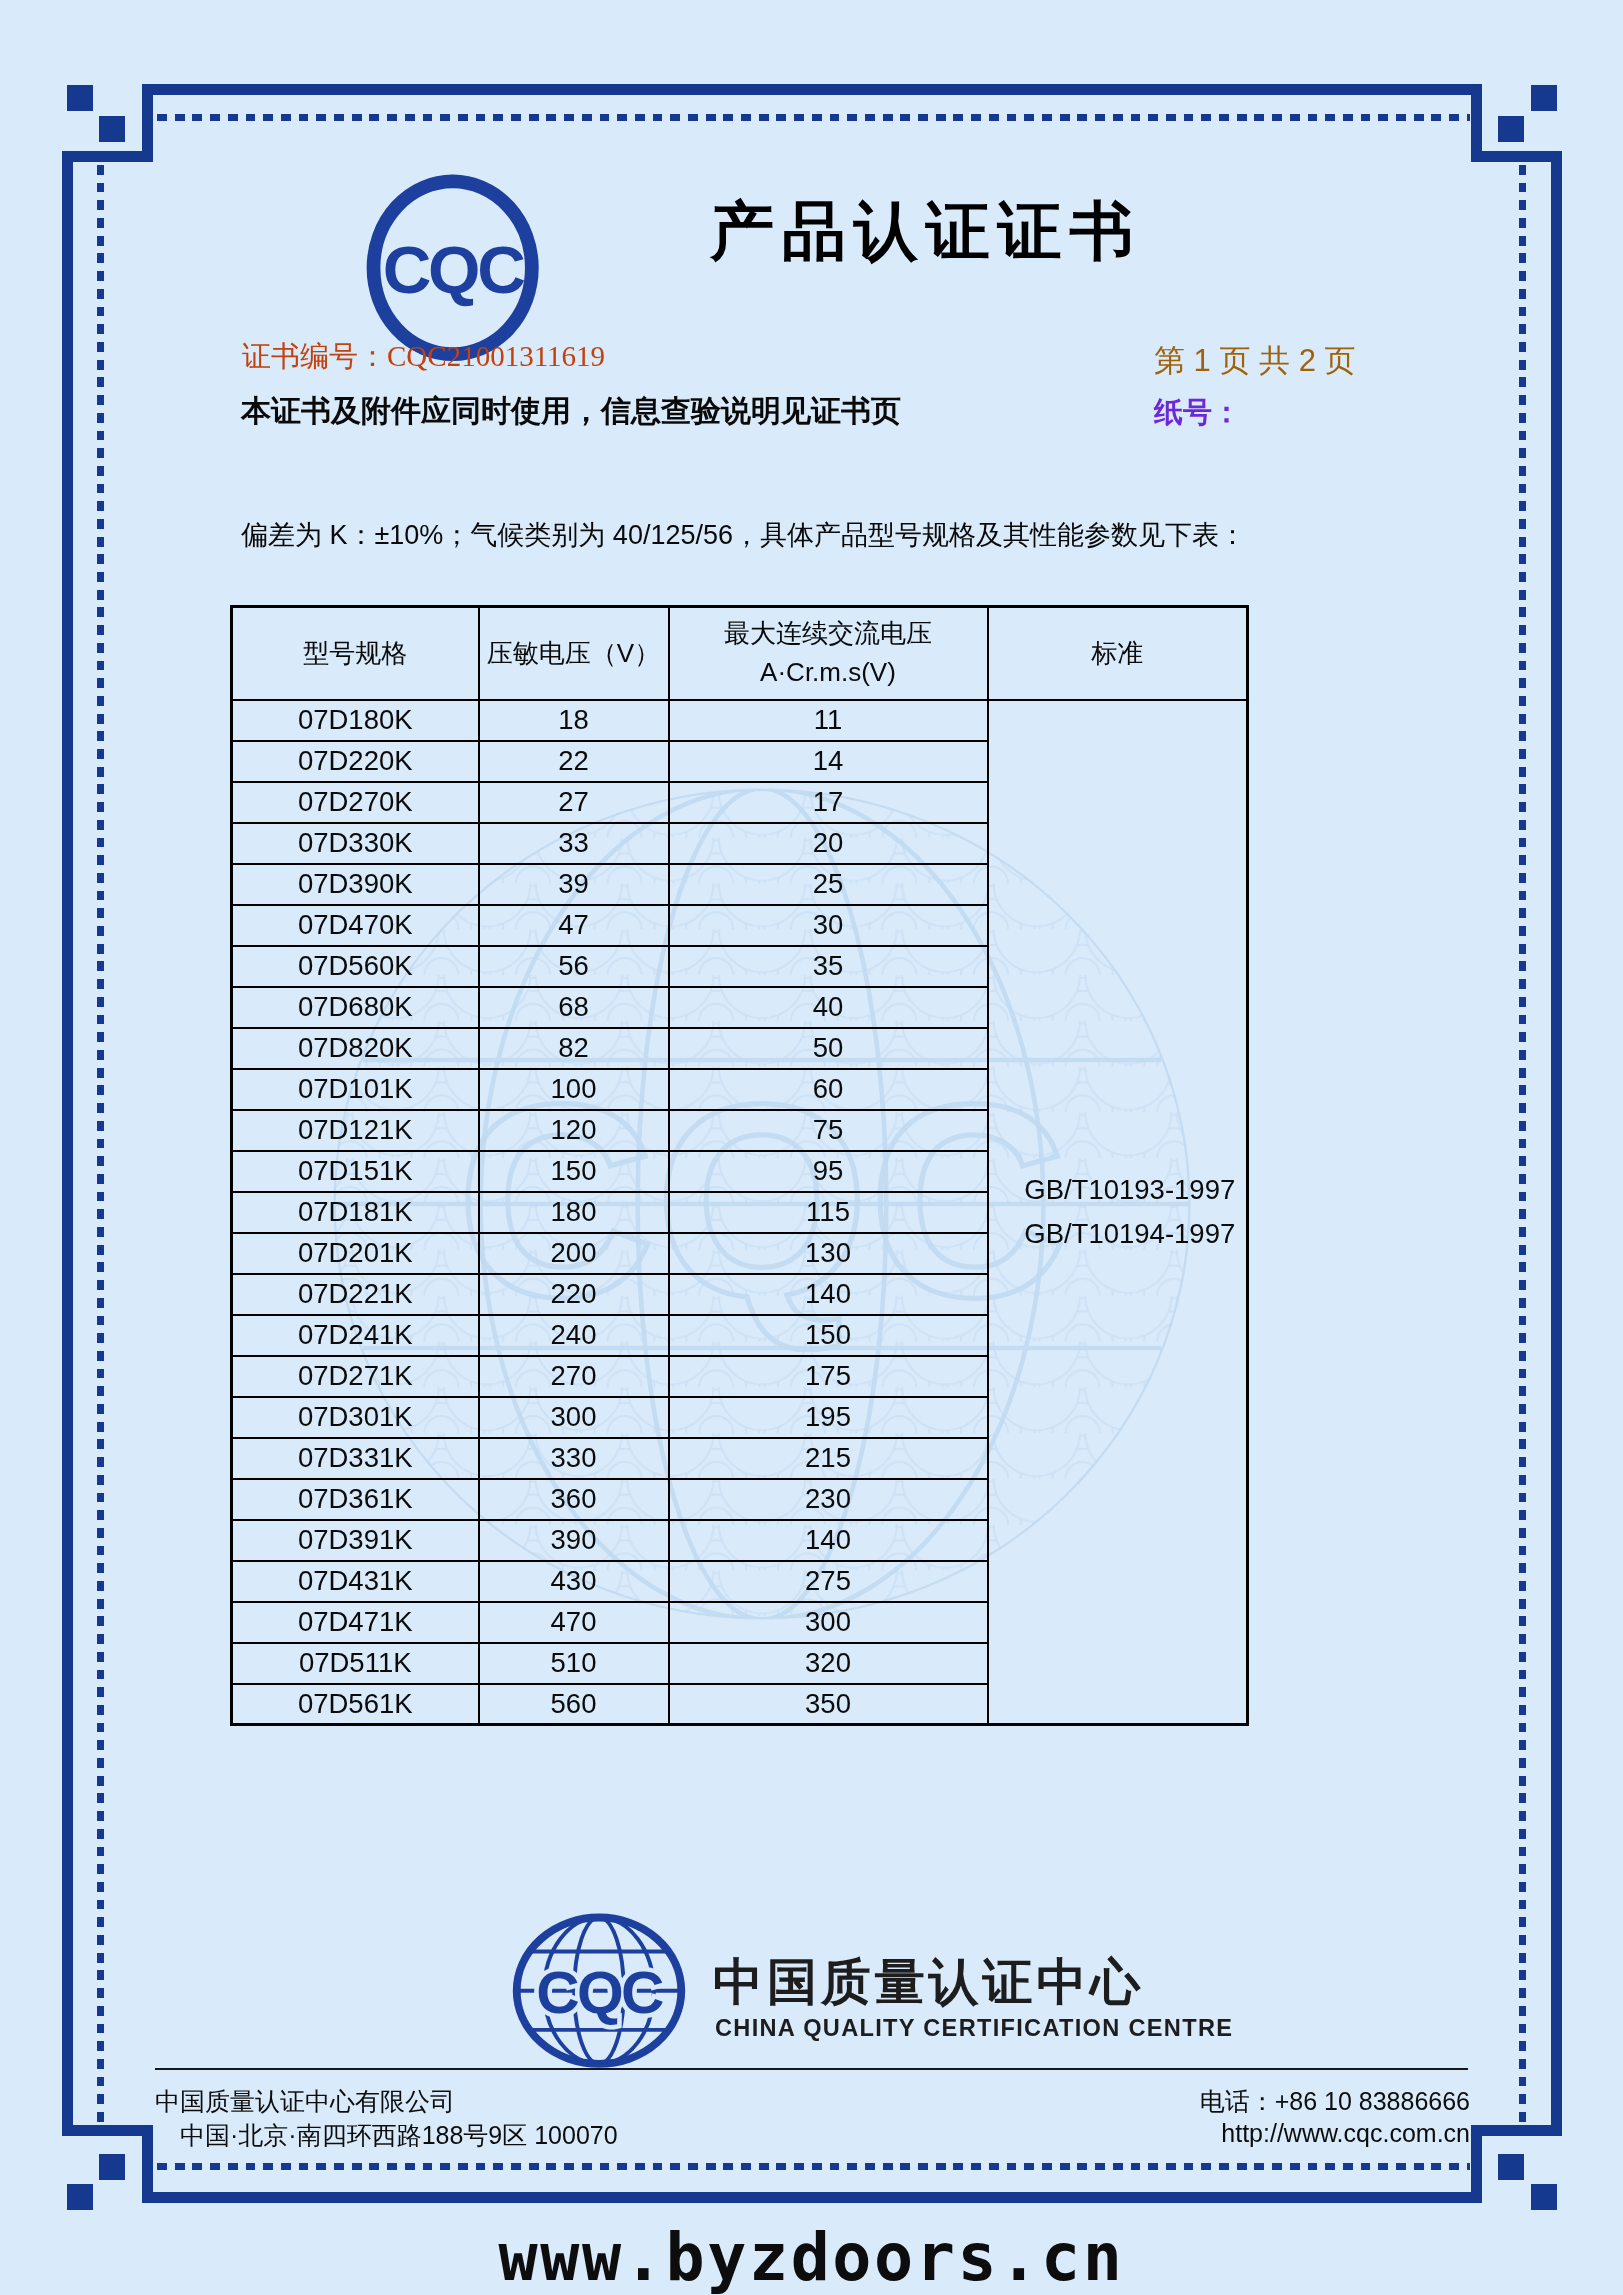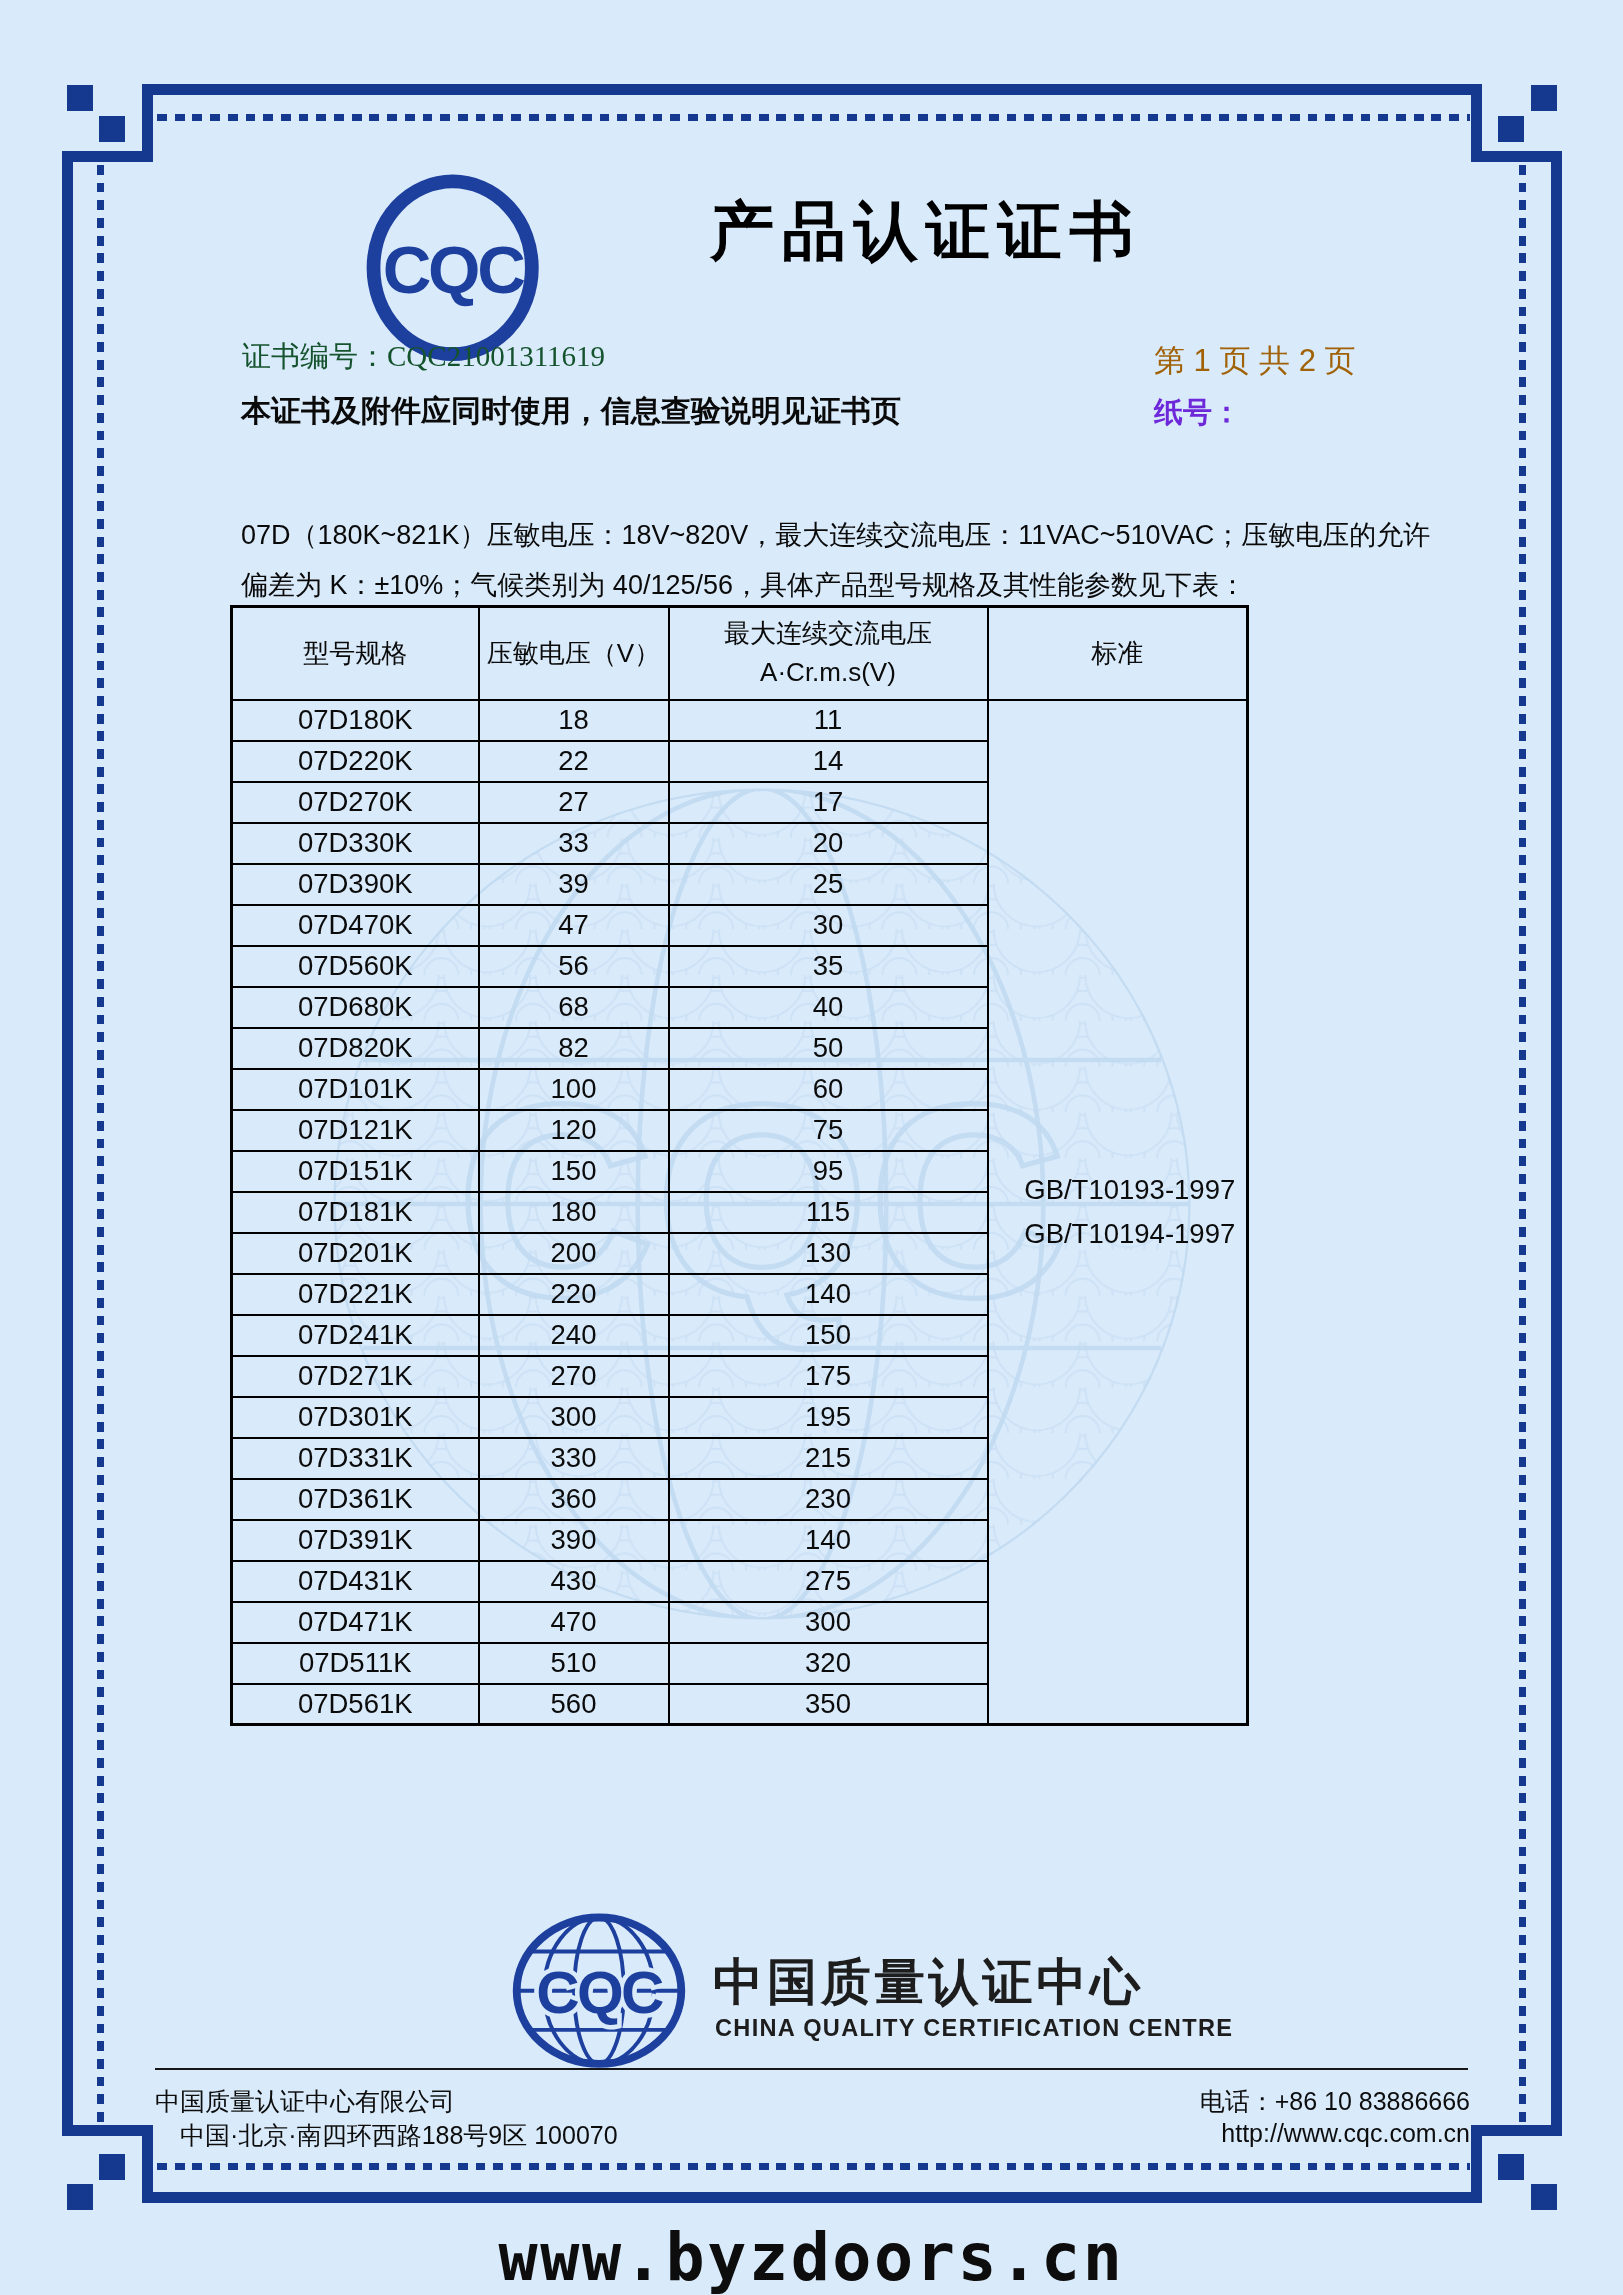--- a/index.html
+++ b/index.html
@@ -25,21 +25,21 @@
   .dash-h{position:absolute;height:7.2px;background:repeating-linear-gradient(90deg,var(--blue) 0 9.8px,transparent 9.8px 17.7px);}
   .dash-v{position:absolute;width:7.2px;background:repeating-linear-gradient(180deg,var(--blue) 0 9.8px,transparent 9.8px 17.7px);}
   
   .title{
     position:absolute;left:710px;top:188px;
     font-size:64px;font-weight:900;letter-spacing:7.9px;color:#000;
     font-family:"Liberation Sans",sans-serif;white-space:nowrap;
   }
   .cert-line{
     position:absolute;left:242px;top:337px;
-    font-family:"Liberation Serif",serif;font-size:29px;white-space:nowrap;color:#14532d;
+    font-family:"Liberation Serif",serif;font-size:29px;white-space:nowrap;color:#c2410c;
   }
   .page-info{
     position:absolute;left:1154px;top:340px;
     font-family:Liberation Sans, sans-serif;font-size:31px;white-space:nowrap;color:#a16207;
   }
   .usage{
     position:absolute;left:241px;top:391px;
     font-size:30px;font-weight:600;white-space:nowrap;color:#0a0a0a;
   }
   .paper-no{
@@ -136,21 +136,20 @@
 
 <div class="cert-line">
   <span>证书编号：</span><span>CQC21001311619</span>
 </div>
 <div class="page-info">第 1 页  共 2 页</div>
 
 <div class="usage">本证书及附件应同时使用，信息查验说明见证书页</div>
 <div class="paper-no">纸号：</div>
 
 <div class="desc">
-  <div>07D（180K~821K）压敏电压：18V~820V，最大连续交流电压：11VAC~510VAC；压敏电压的允许</div>
   <div>偏差为 K：±10%；气候类别为 40/125/56，具体产品型号规格及其性能参数见下表：</div>
 </div>
 
 <div class="wm-globe">
   <svg width="916" height="916" viewBox="0 0 1400 1400">
     <defs>
       <pattern id="scallop" width="140" height="70" patternUnits="userSpaceOnUse">
         <g fill="#d9eafa" stroke="#bdd7ef" stroke-width="3">
           <circle cx="70" cy="70" r="66"></circle>
           <circle cx="70" cy="70" r="46"></circle>

